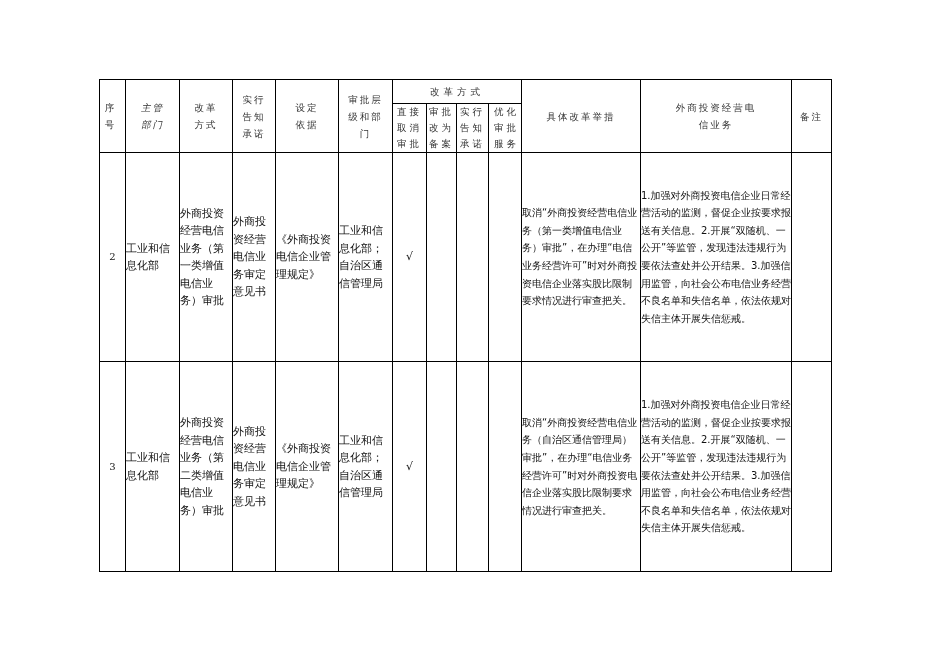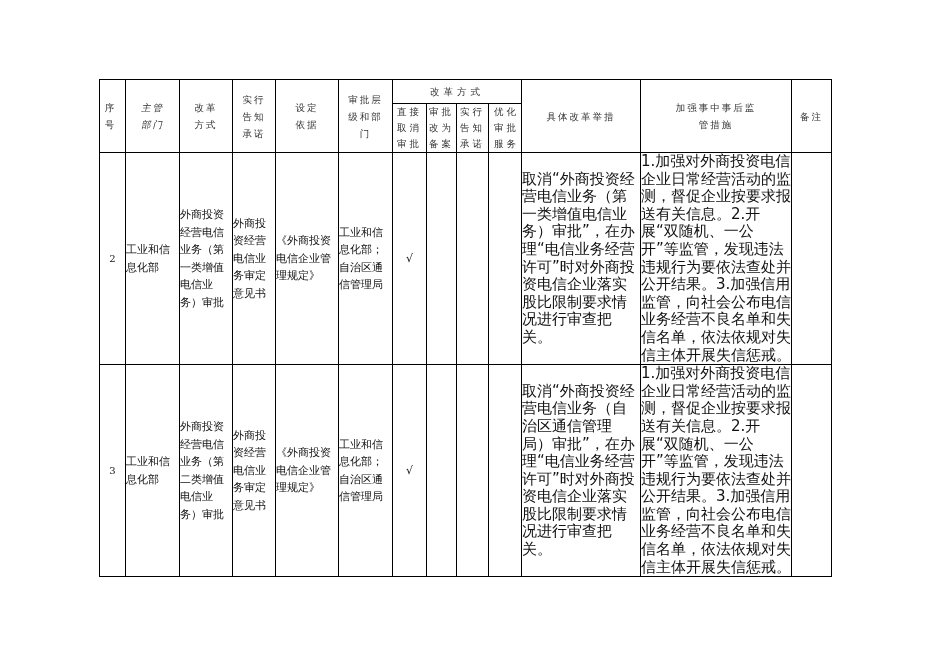--- a/index.html
+++ b/index.html
@@ -13,21 +13,21 @@
   table.reform td, table.reform th {
     border: 1px solid #000; padding: 0; vertical-align: middle;
   }
   th { font-weight: normal; font-size: 9.5px; color: #333; text-align: center;
        line-height: 17px; letter-spacing: 2px; }
   th.sub { line-height: 16px; letter-spacing: 3px; }
   td { font-family: "DejaVu Sans", "Liberation Sans", sans-serif; font-size: 11px;
        line-height: 17.5px; color: #111; }
   td.num { text-align: center; font-family: "DejaVu Serif", "Liberation Serif", serif; font-size: 10px; }
   td.txt { padding: 0 2px; word-break: break-all; }
-  td.txt-wide { padding: 0 2px 0 3px; word-break: break-all; font-size: 15px; line-height: 17.6px; }
+  td.txt-wide { padding: 0 2px 0 3px; word-break: break-all; font-size: 10px; line-height: 17.6px; }
   td.check { text-align: center; font-size: 11px; }
   tr.hdr1 { height: 24px; }
   tr.hdr2 { height: 49px; }
   tr.row { height: 209px; }
   tr.row2 { height: 210px; }
 </style>
 </head>
 <body>
 
 <table class="reform">
@@ -49,21 +49,21 @@
   <thead>
     <tr class="hdr1">
       <th rowspan="2" style="letter-spacing:6px;padding:0 4px;">序号</th>
       <th rowspan="2" style="padding:0 10px;font-style:italic;">主管部门</th>
       <th rowspan="2" style="padding:0 10px;">改革方式</th>
       <th rowspan="2" style="padding:0 6px;">实行告知承诺</th>
       <th rowspan="2" style="padding:0 14px;">设定依据</th>
       <th rowspan="2" style="padding:0 4px;">审批层级和部门</th>
       <th colspan="4" style="letter-spacing:4px;">改革方式</th>
       <th rowspan="2">具体改革举措</th>
-      <th rowspan="2" style="padding:0 30px;">加强事中事后监管措施</th>
+      <th rowspan="2" style="padding:0 30px;">外商投资经营电信业务</th>
       <th rowspan="2">备注</th>
     </tr>
     <tr class="hdr2">
       <th class="sub" style="padding:0 2px;margin-left:46px;">直接取消审批</th>
       <th class="sub" style="padding:0 2px;">审批改为备案</th>
       <th class="sub" style="padding:0 2px;">实行告知承诺</th>
       <th class="sub" style="padding:0 2px;text-align:right;">优化审批服务</th>
     </tr>
   </thead>
   <tbody>

